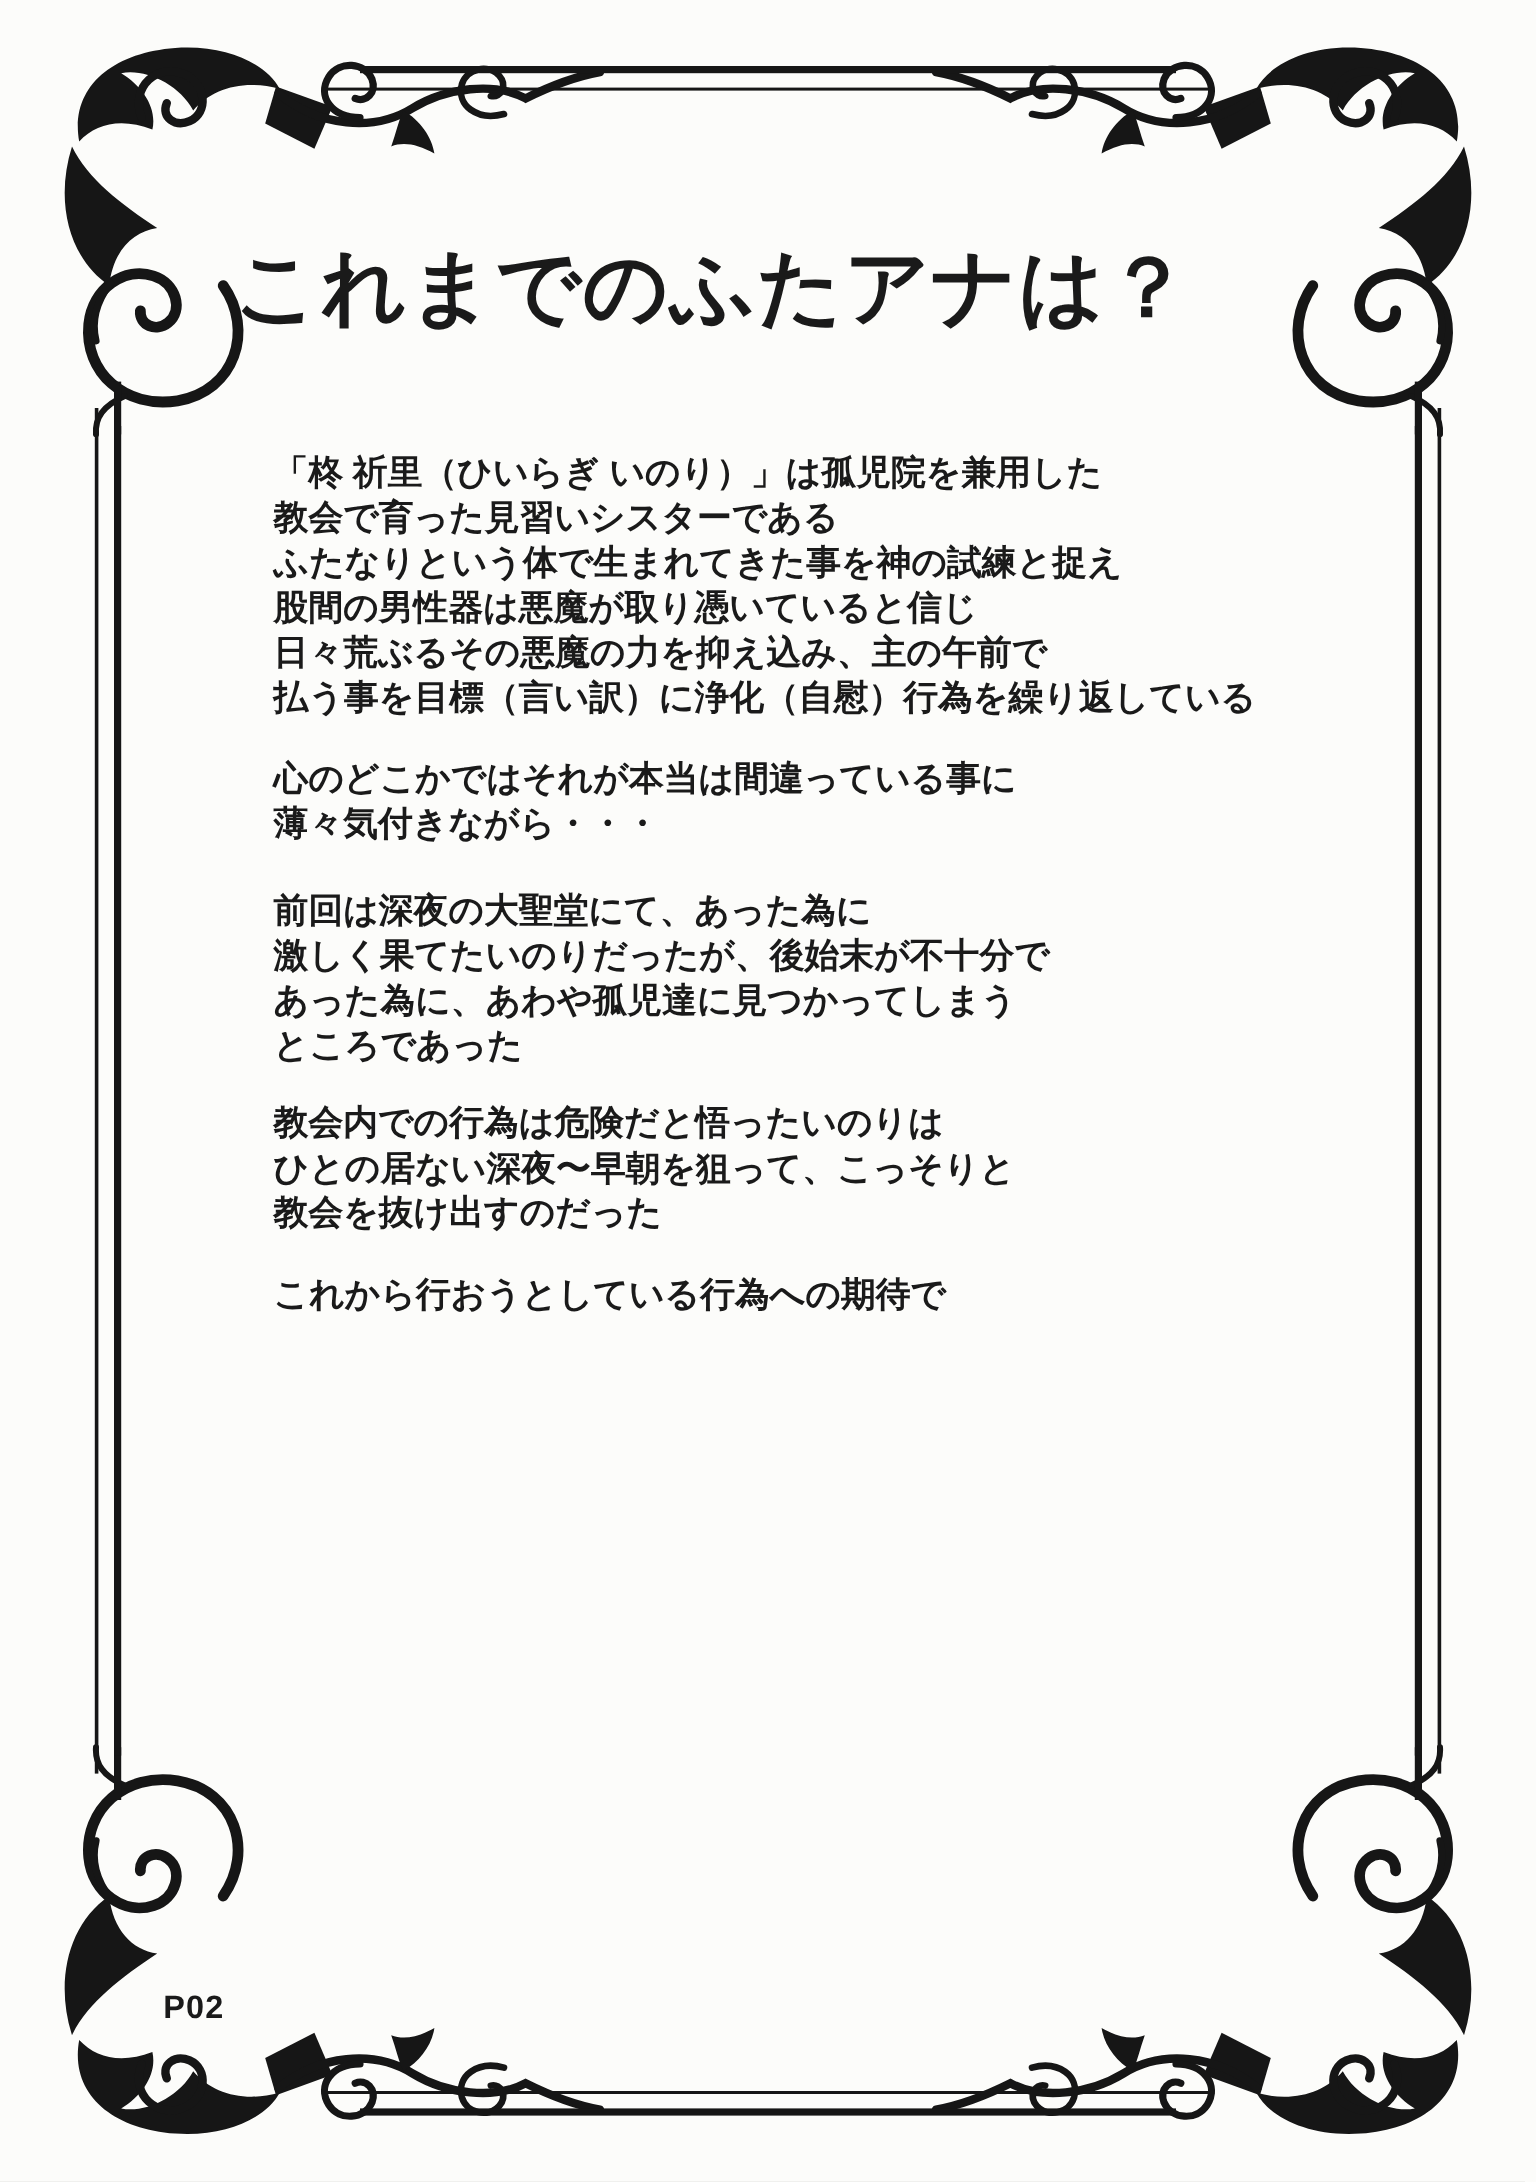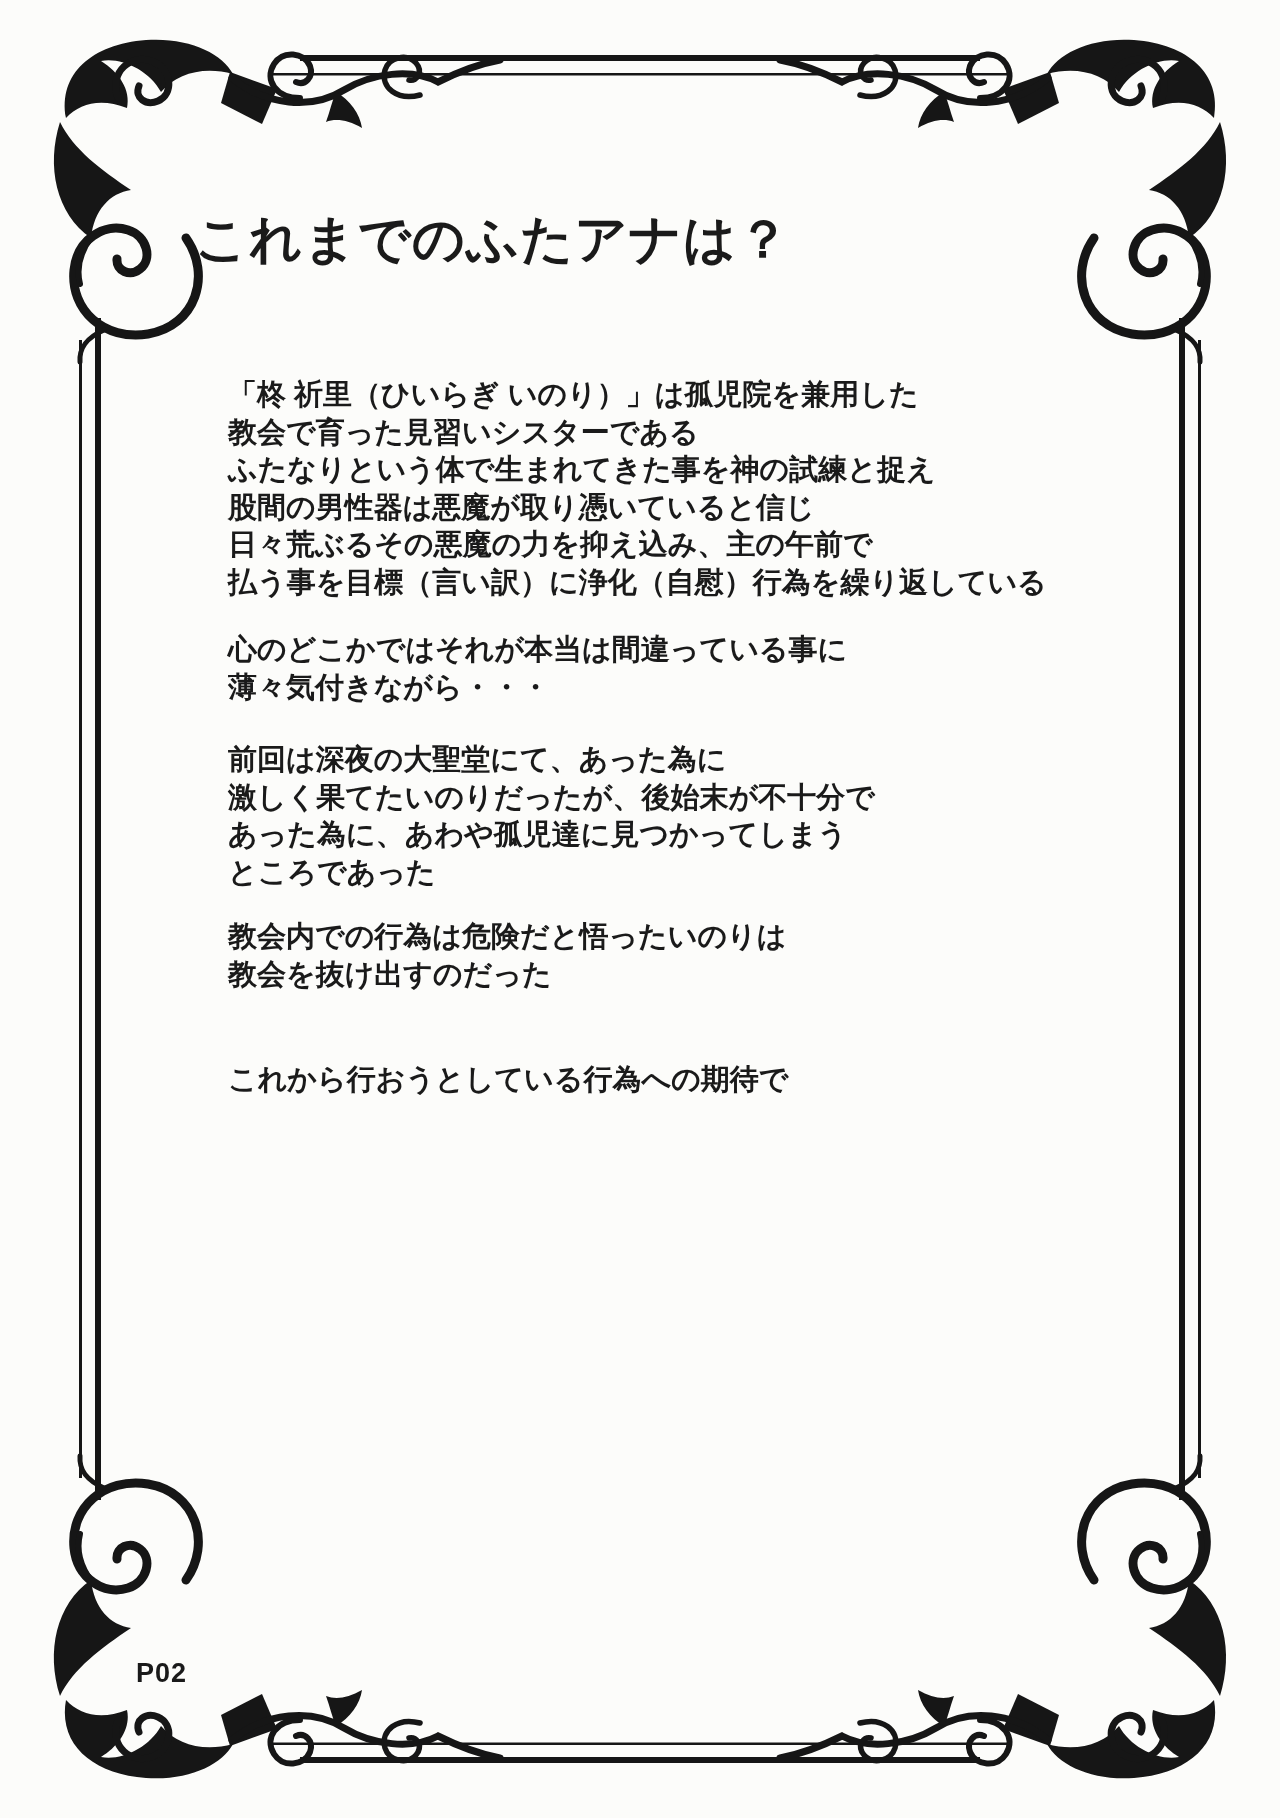--- a/index.html
+++ b/index.html
@@ -8,21 +8,21 @@
     width:1280px;height:1818px;
     margin:0 auto;
     background:var(--paper,#fcfcfa);
     overflow:hidden;
     font-family:"Liberation Sans","DejaVu Sans",sans-serif;
     color:var(--ink,#1a1a1a);
   }
   .frame-svg{position:absolute;left:0;top:0;width:1280px;height:1818px;}
   .page-title{
     position:absolute;left:195px;top:197px;
-    font-size:52px;line-height:84px;font-weight:bold;
+    font-size:70px;line-height:84px;font-weight:bold;
     letter-spacing:1px;white-space:nowrap;
   }
   .body-text{position:absolute;left:0;top:0;width:1280px;}
   .para{position:absolute;left:183px;width:920px;
     font-size:29px;line-height:37.5px;font-weight:bold;
     white-space:nowrap;margin-left:45px;}
   .p0{top:376px}.p1{top:631px}.p2{top:741px}.p3{top:918px}.p4{top:1061px}
   .page-number{
     position:absolute;left:136px;top:1658px;
     font-size:27px;font-weight:bold;letter-spacing:1px;
@@ -92,20 +92,21 @@
         <div class="line">薄々気付きながら・・・</div>
       </div>
       <div class="para p2">
         <div class="line">前回は深夜の大聖堂にて、あった為に</div>
         <div class="line">激しく果てたいのりだったが、後始末が不十分で</div>
         <div class="line">あった為に、あわや孤児達に見つかってしまう</div>
         <div class="line">ところであった</div>
       </div>
       <div class="para p3">
         <div class="line">教会内での行為は危険だと悟ったいのりは</div>
+        <div class="line">ひとの居ない深夜〜早朝を狙って、こっそりと</div>
         <div class="line">教会を抜け出すのだった</div>
       </div>
       <div class="para p4">
         <div class="line">これから行おうとしている行為への期待で</div>
       </div>
     </div>
 
   <div class="page-number">P02</div>
 
 </div>

